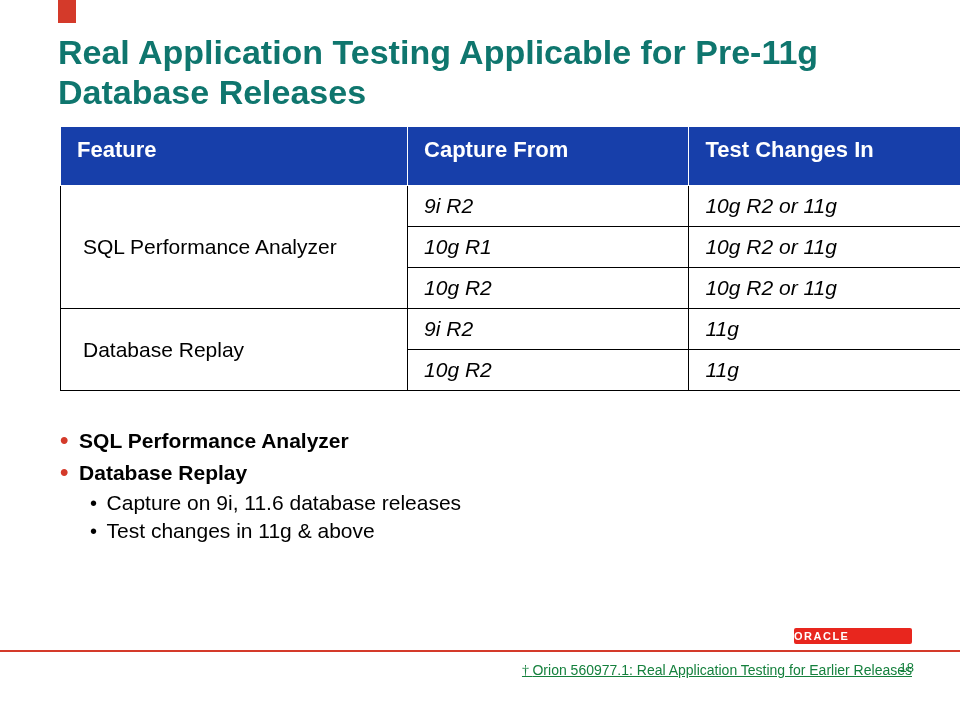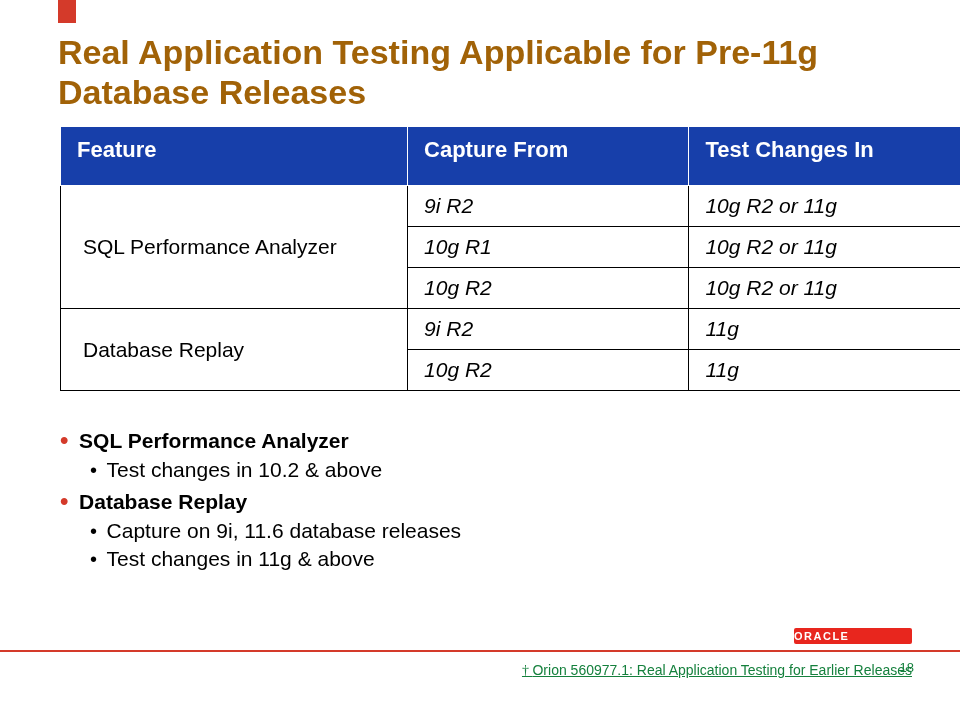--- a/index.html
+++ b/index.html
@@ -19,21 +19,21 @@
     height: 23px;
     background: #d43a2a;
   }
   .title {
     position: absolute;
     left: 58px;
     top: 32px;
     width: 820px;
     font-size: 34px;
     font-weight: bold;
-    color: #a16207;
+    color: #0f766e;
     line-height: 1.18;
   }
   .table-wrap {
     position: absolute;
     left: 60px;
     top: 126px;
     width: 939px;
   }
   table { border-collapse: collapse; width: 100%; }
   th {
@@ -172,21 +172,20 @@
         <td><span class="italic">10g R2</span></td>
         <td><span class="italic">11g</span></td>
       </tr>
     </tbody>
   </table>
 </div>
 
 <div class="bullets">
   <ul>
     <li class="b1 bold">SQL Performance Analyzer</li>
-    <li class="b2">Test changes in 10.2 &amp; above</li>
     <li class="b1 bold">Database Replay</li>
     <li class="b2">Capture on 9i, 11.6 database releases</li>
     <li class="b2">Test changes in 11g &amp; above</li>
   </ul>
 </div>
 
 <div class="logo">
   <span class="logo-text">ORACLE</span>
 </div>
 

